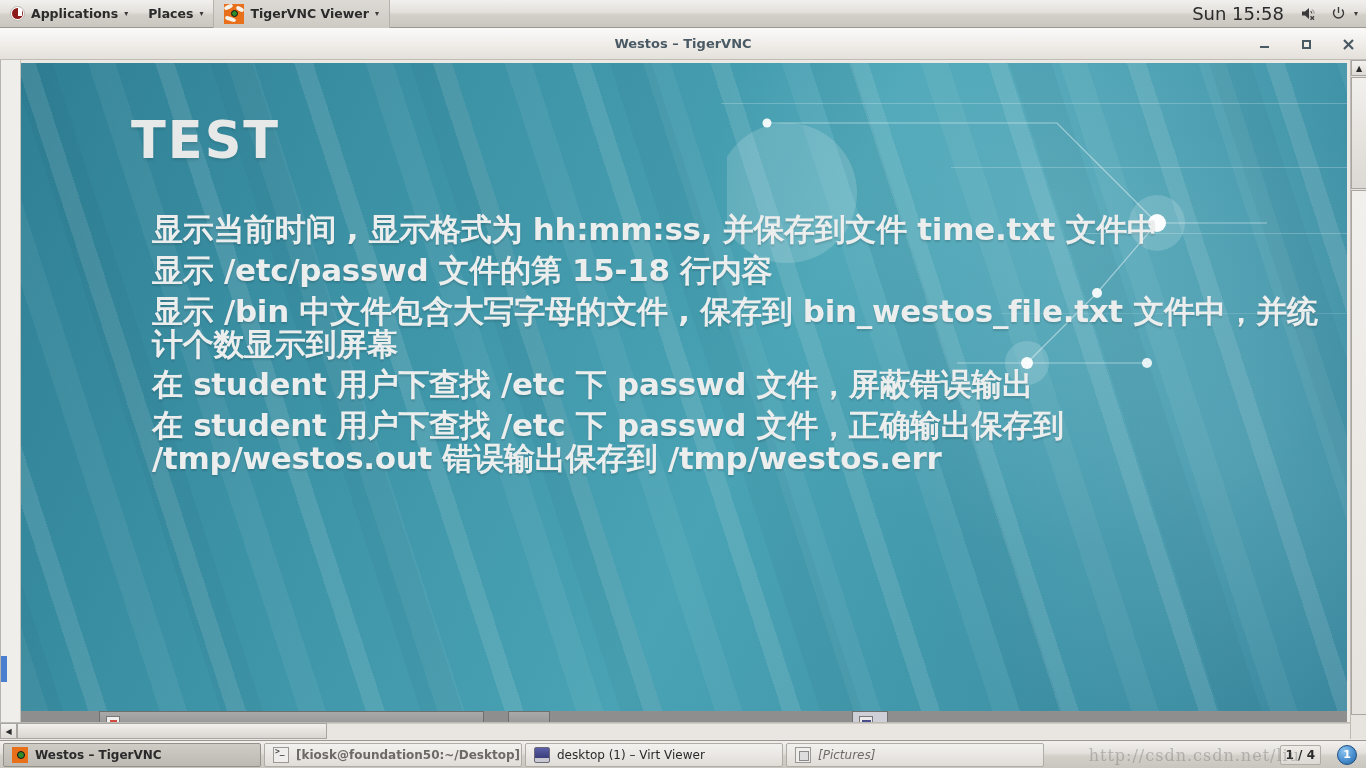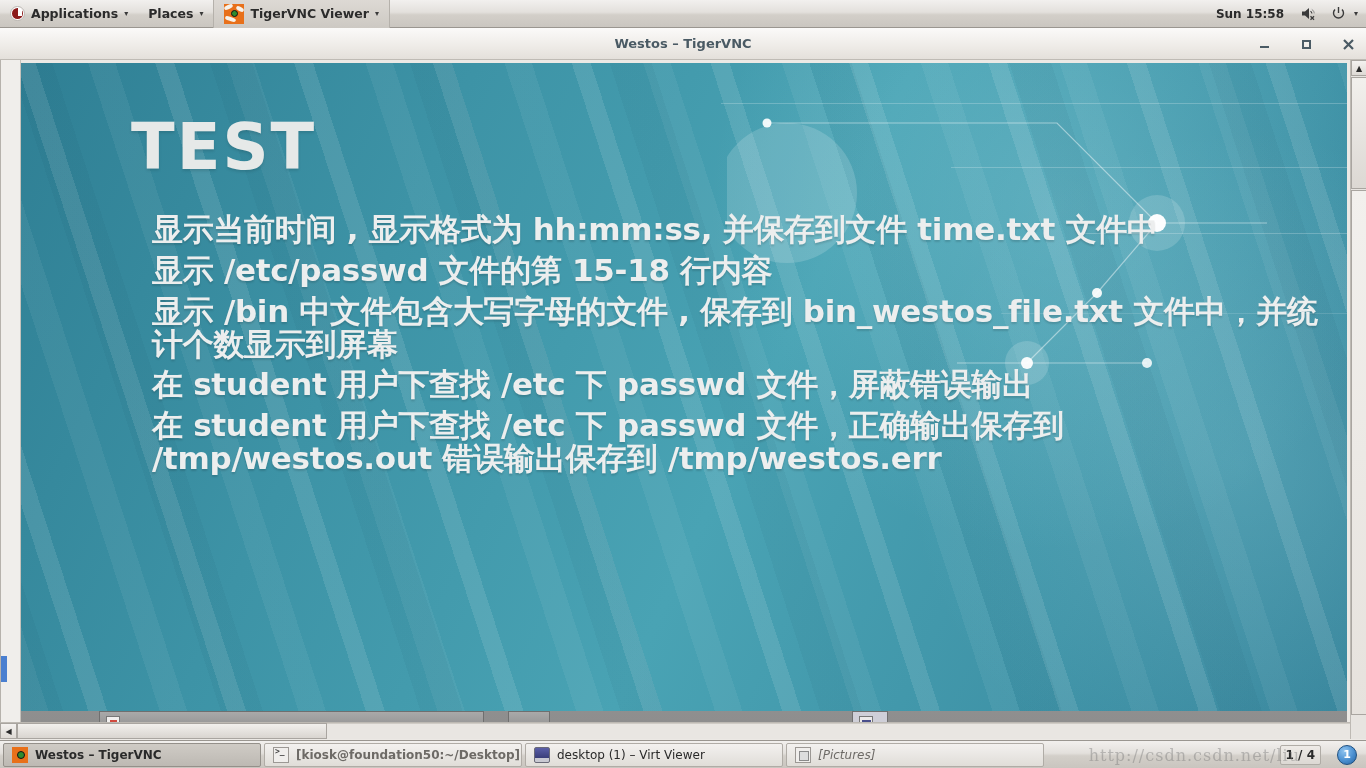--- a/index.html
+++ b/index.html
@@ -51,21 +51,21 @@
   }
   .tiger-icon .eye {
     position: absolute; left: 7px; top: 6px;
     width: 7px; height: 7px; border-radius: 50%;
     background: #2e8b2e; border: 1px solid #111;
   }
   .tiger-icon .stripe {
     position: absolute; background: #f7f2ea; border-radius: 40%;
   }
   .top-right { margin-left: auto; display: flex; align-items: center; gap: 2px; padding-right: 8px; }
-  .clock { font-weight: bold; font-size: 12px; padding: 0 8px; }
+  .clock { font-weight: normal; font-size: 18px; padding: 0 8px; }
   .icon-btn { padding: 0 6px; display: flex; align-items: center; }
 
   
   .vnc-window {
     position: absolute; left: 0; top: 28px; width: 1366px; height: 712px;
     background: #ece9e5;
   }
   .vnc-titlebar {
     height: 32px; width: 100%;
     background: linear-gradient(to bottom, #fbfaf9 0%, #eeebe7 60%, #e4e0db 100%);
@@ -119,21 +119,21 @@
   }
   .net-svg { position: absolute; right: 0; top: 0; width: 620px; height: 420px; }
   .hline {
     position: absolute; height: 1px; background: rgba(255,255,255,0.22);
   }
 
   
   .slide-title {
     position: absolute; left: 110px; top: 52px;
     font-family: "DejaVu Sans", "Liberation Sans", sans-serif;
-    font-weight: bold; font-size: 64px; letter-spacing: 2px;
+    font-weight: bold; font-size: 51px; letter-spacing: 2px;
     color: #e6e9e8; line-height: 1;
     text-shadow: 0 2px 3px rgba(0,0,0,0.12);
   }
   .bullets {
     position: absolute; left: 131px; top: 150px; width: 1170px;
   }
   .bullet {
     font-family: "DejaVu Sans", "Liberation Sans", sans-serif;
     font-weight: bold;
     font-size: 31px;

